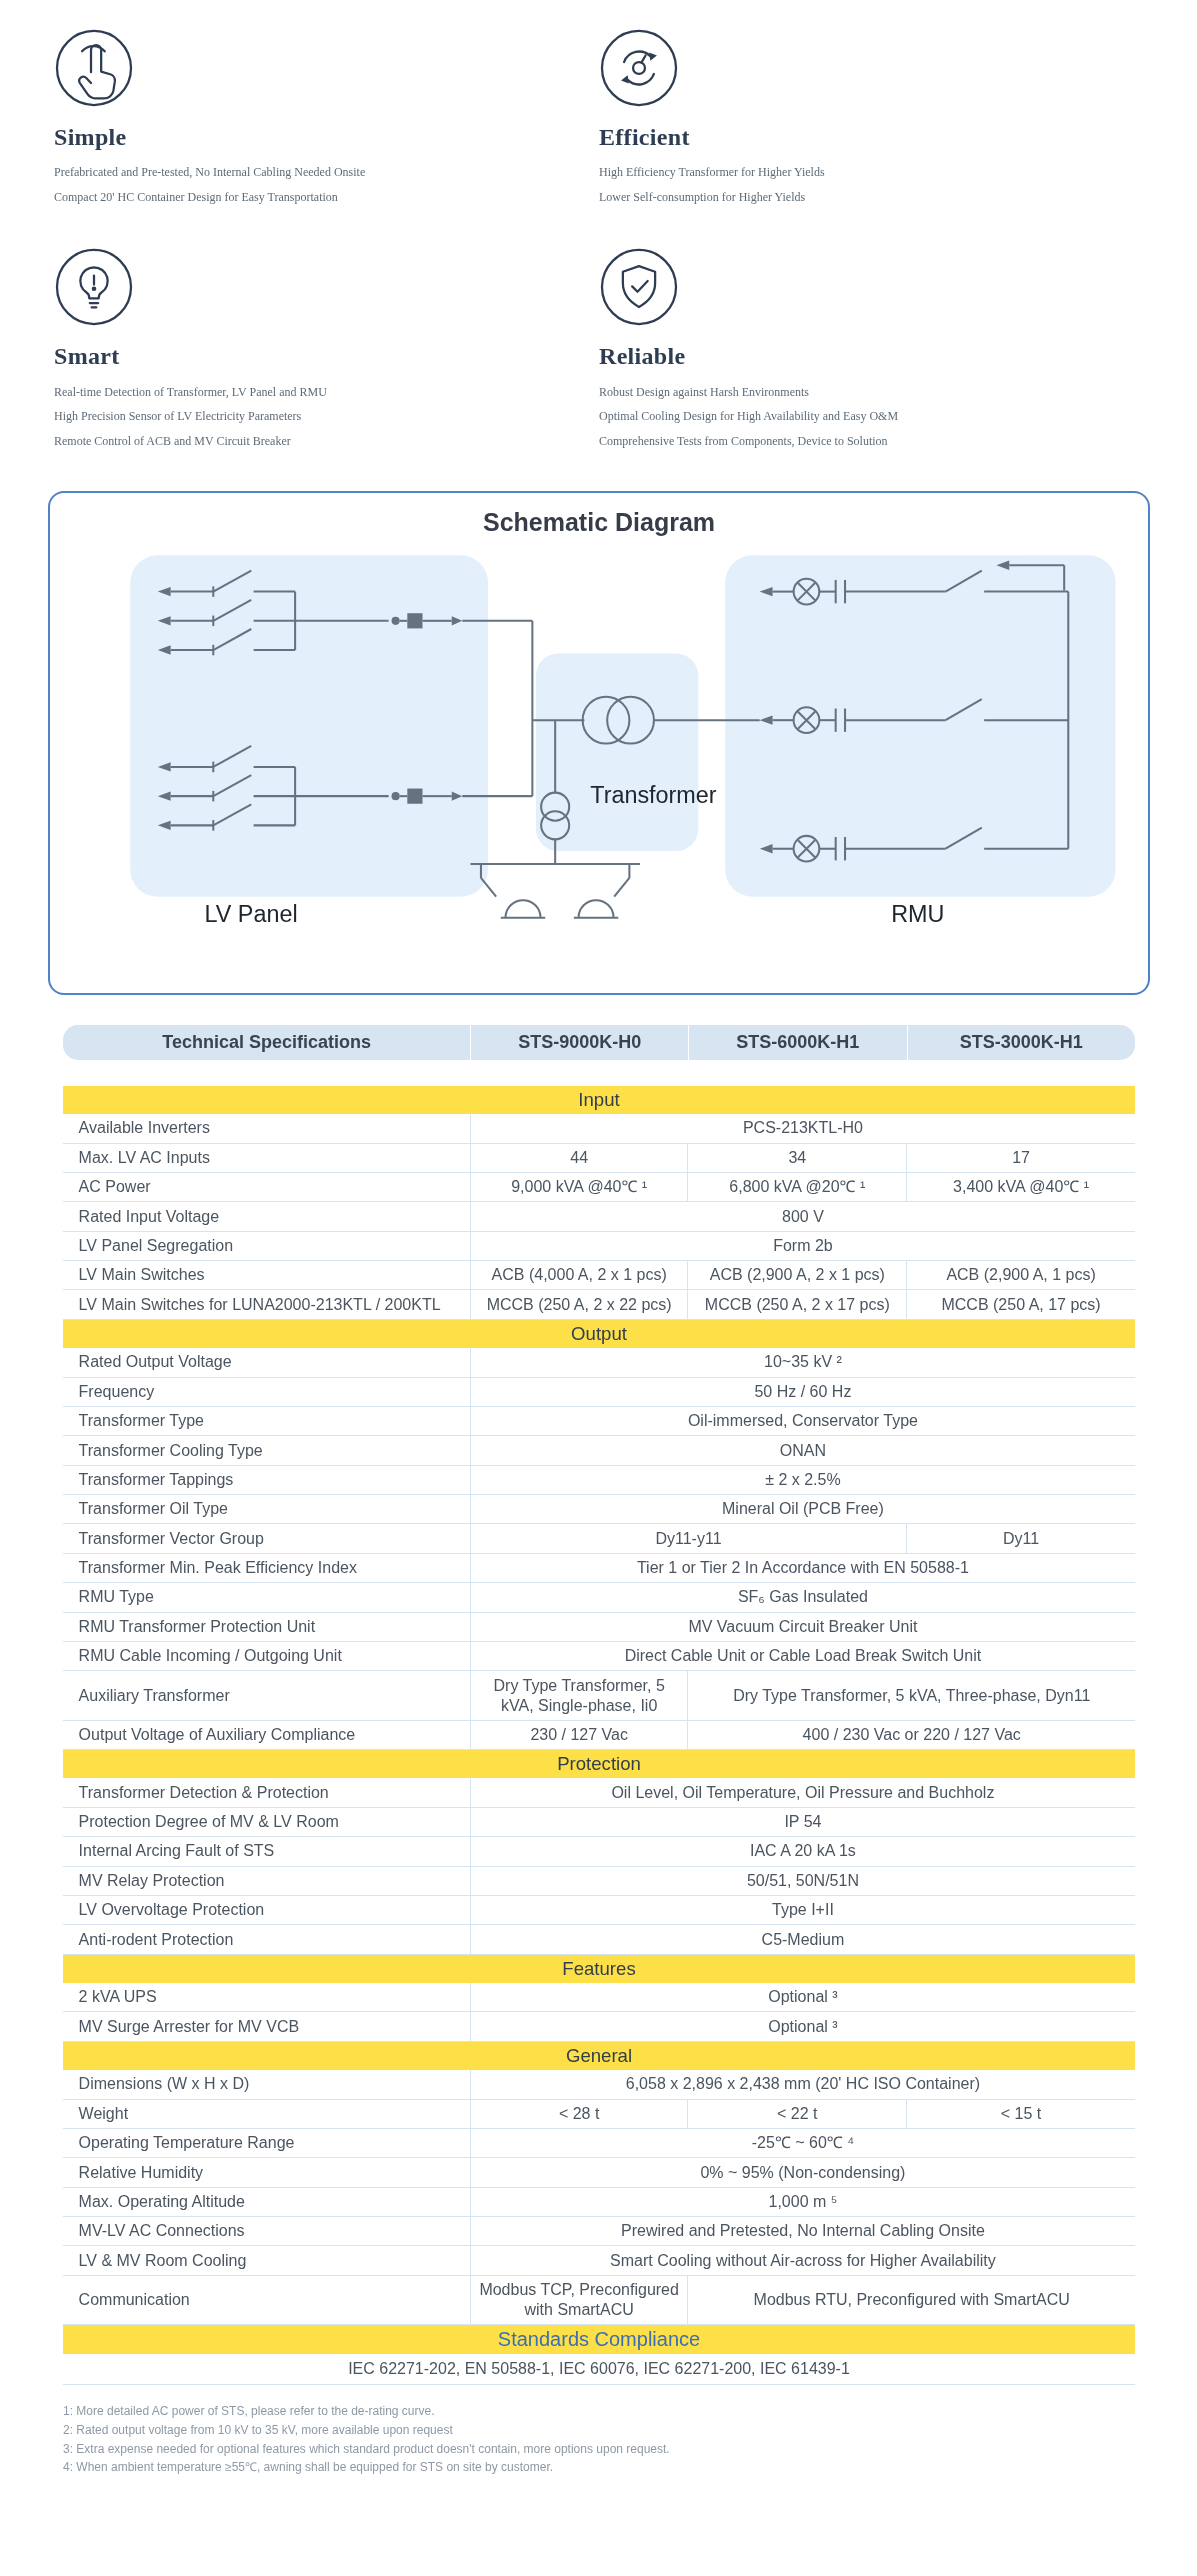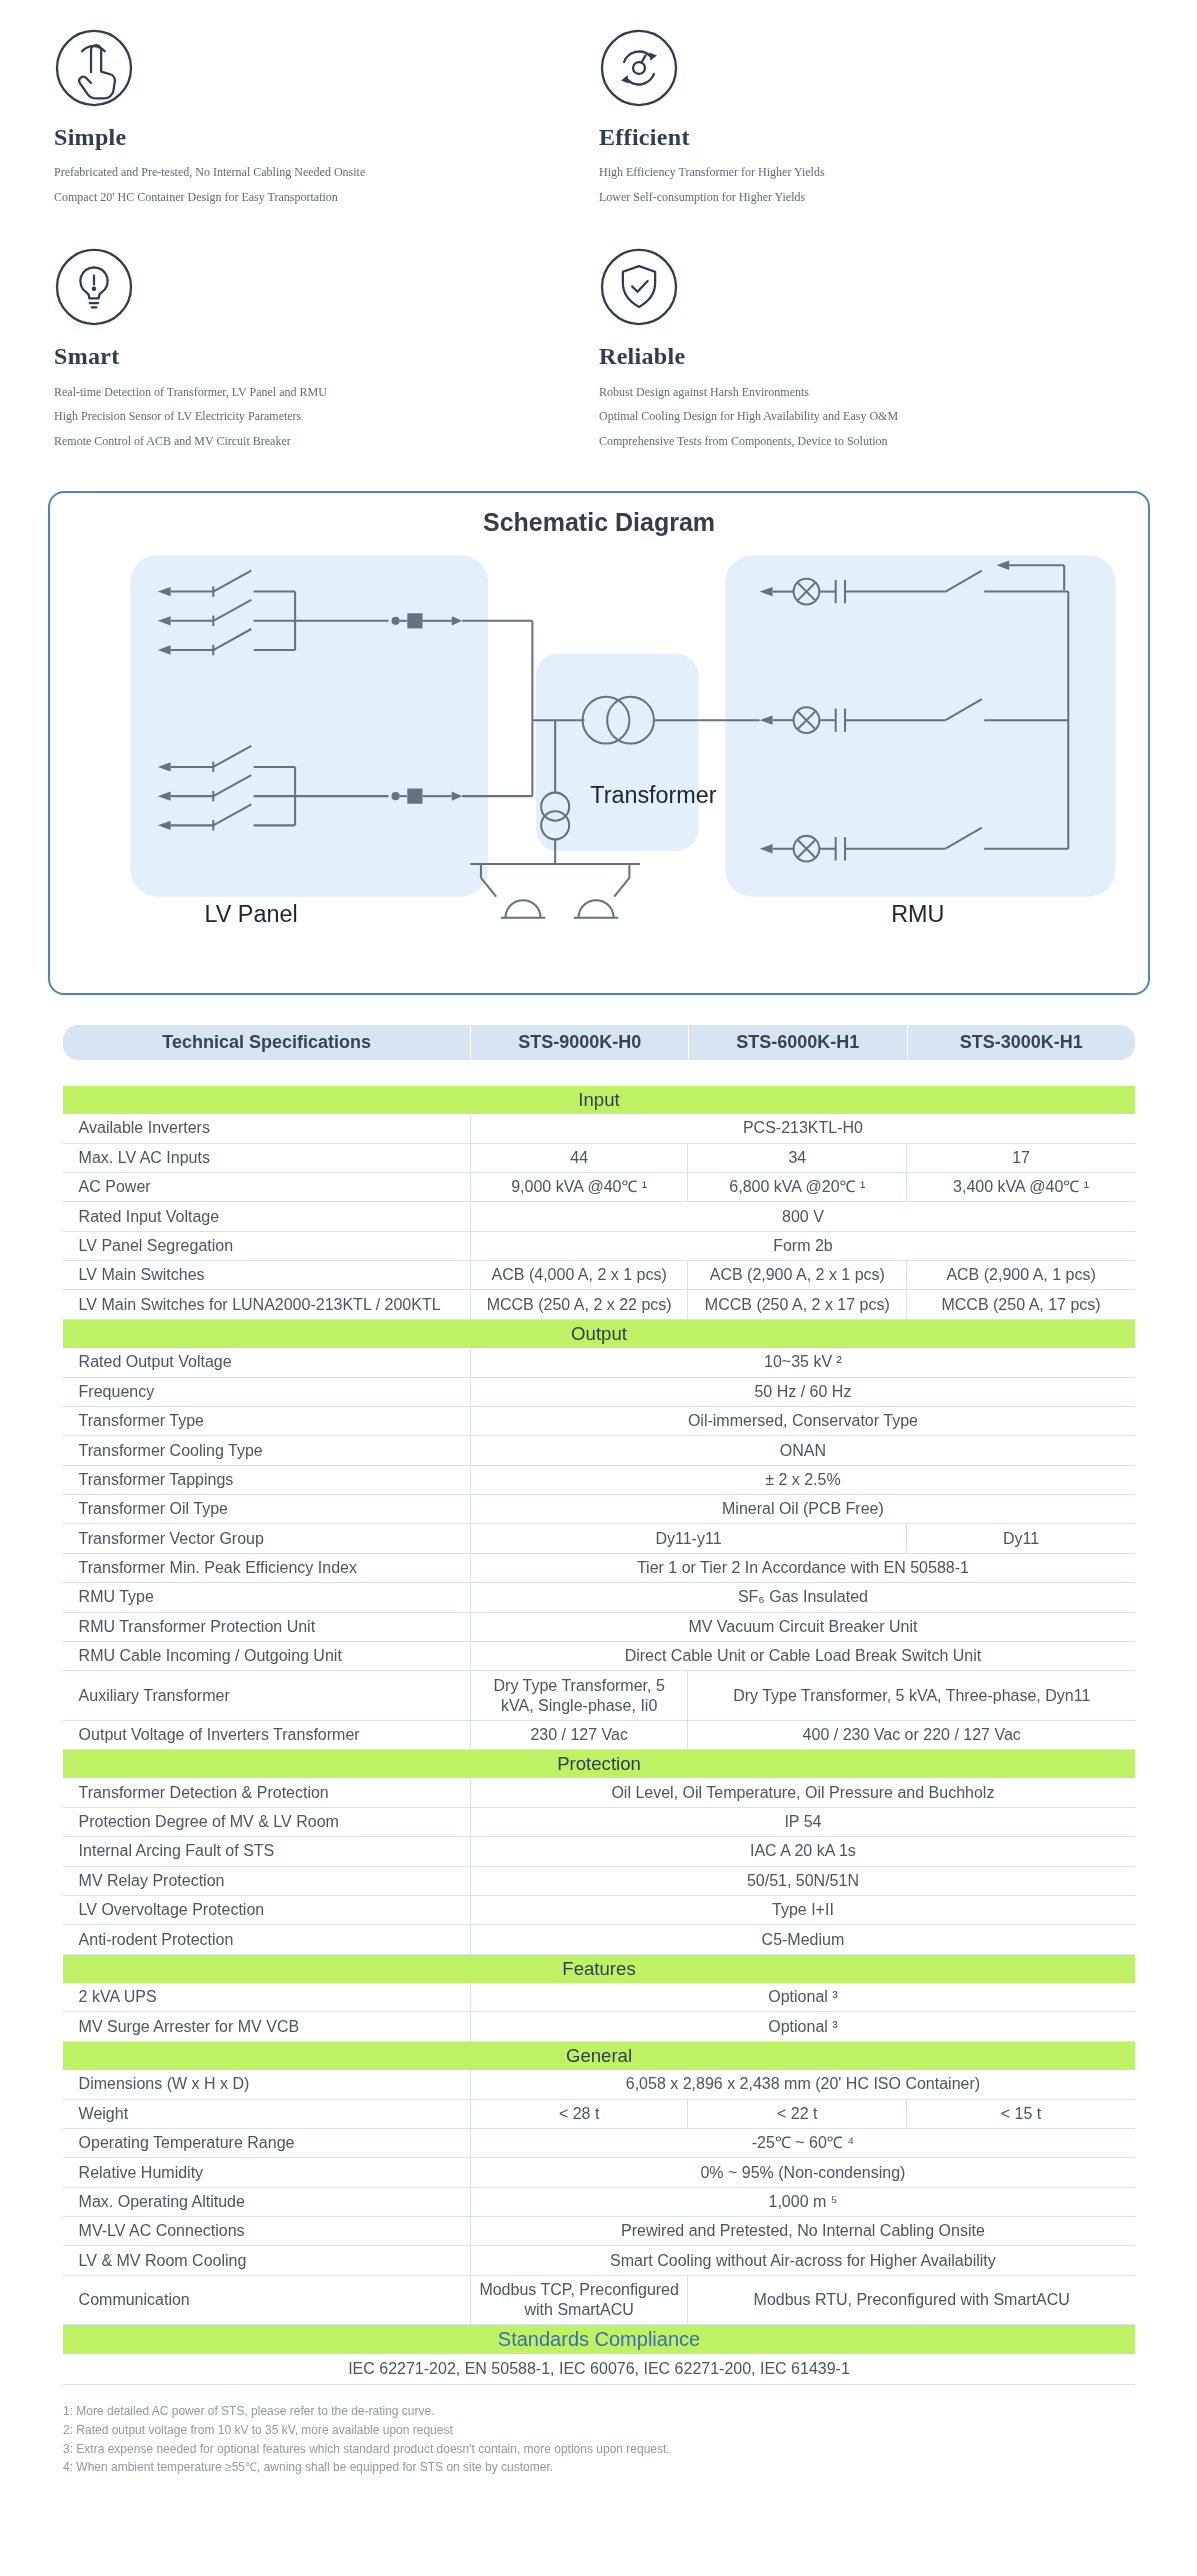--- a/index.html
+++ b/index.html
@@ -49,21 +49,21 @@
   }
   .spec-header .hcell { display:flex; align-items:center; justify-content:center; height:100%; }
   .spec-header .hcell:not(:first-child) { border-left:1.8px solid #ffffff; }
 
   table.spec {
     width:100%; border-collapse:collapse; table-layout:fixed;
     margin-top:26px; font-size:16px; color:#4b5560;
   }
   table.spec td { line-height:20px; }
   tr.section-row td {
-    background:#bef264; text-align:center;
+    background:#fde047; text-align:center;
     font-size:18.6px; color:#333e4a; padding:4.2px 0;
   }
   tr.section-row.accent td { color:#3b6fb4; font-size:20px; }
   td.label-cell {
     text-align:left; padding:4.2px 7.2px 4.2px 15.6px;
     border-bottom:1.2px solid #d6e3f1;
   }
   td.value-cell {
     text-align:center; padding:4.2px 8.4px;
     border-bottom:1.2px solid #d6e3f1; border-left:1.2px solid #d6e3f1;
@@ -347,21 +347,21 @@
         <tr class="data-row">
           <td class="label-cell">RMU Cable Incoming / Outgoing Unit</td>
           <td class="value-cell" colspan="3">Direct Cable Unit or Cable Load Break Switch Unit</td>
         </tr>
         <tr class="data-row">
           <td class="label-cell">Auxiliary Transformer</td>
           <td class="value-cell">Dry Type Transformer, 5 kVA, Single-phase, Ii0</td>
           <td class="value-cell" colspan="2">Dry Type Transformer, 5 kVA, Three-phase, Dyn11</td>
         </tr>
         <tr class="data-row">
-          <td class="label-cell">Output Voltage of Inverters Transformer</td>
+          <td class="label-cell">Output Voltage of Auxiliary Compliance</td>
           <td class="value-cell">230 / 127 Vac</td>
           <td class="value-cell" colspan="2">400 / 230 Vac or 220 / 127 Vac</td>
         </tr>
         <tr class="section-row">
           <td colspan="4">Protection</td>
         </tr>
         <tr class="data-row">
           <td class="label-cell">Transformer Detection &amp; Protection</td>
           <td class="value-cell" colspan="3">Oil Level, Oil Temperature, Oil Pressure and Buchholz</td>
         </tr>

